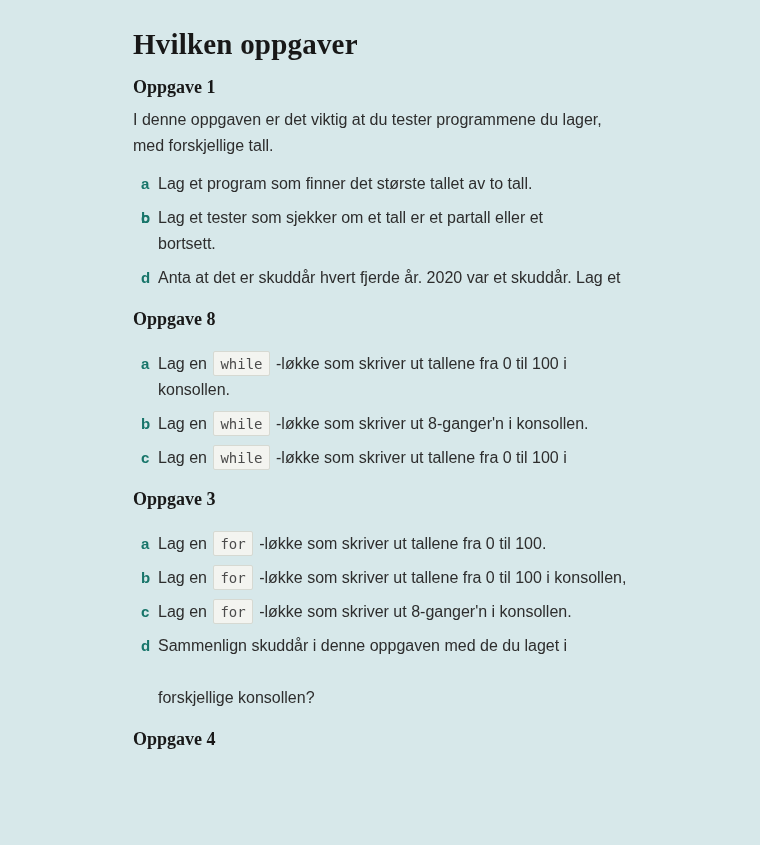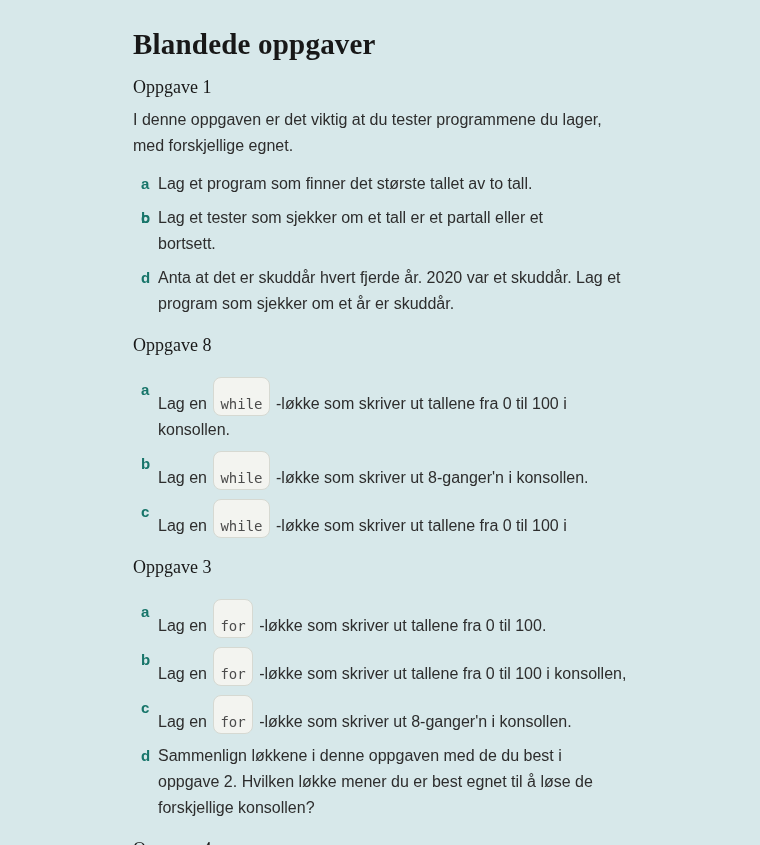--- a/index.html
+++ b/index.html
@@ -9,21 +9,21 @@
     font-family: "Liberation Sans", sans-serif;
   }
   .page { padding: 27px 0 0 133px; }
   h1 {
     font-family: "Liberation Serif", serif;
     font-weight: 700; font-size: 29px; line-height: 34px;
     color: #181818; margin: 0 0 14px 0; letter-spacing: 0.2px;
   }
   h2 {
     font-family: "Liberation Serif", serif;
-    font-weight: 400; font-size: 18px; line-height: 24px;
+    font-weight: 700; font-size: 18px; line-height: 24px;
     color: #181818; margin: 16px 0 8px 0;
   }
   .section:first-of-type h2 { margin-top: 0; }
   .intro {
     font-size: 16px; line-height: 26px; color: #2d2d2d;
     margin: 8px 0 12px 0;
   }
   ol.tasks { list-style: none; margin: 0 0 0 8px; padding: 0; }
   h2 + ol.tasks { margin-top: 20px; }
   ol.tasks li {
@@ -34,48 +34,48 @@
     position: absolute; left: 0; top: 0;
     font-weight: 700; font-size: 15px; line-height: 26px;
     color: #17756a;
   }
   .code {
     display: inline-block;
     font-family: "DejaVu Sans Mono", monospace;
     font-size: 14px; line-height: 18px; color: #4c4c4c;
     background: #f3f4f0;
     border: 1px solid #d6d9d2;
-    border-radius: 8px;
-    padding: 17px 6px 2px 6px;
+    border-radius: 2px;
+    padding: 3px 6px 2px 6px;
     margin: 0 2px;
     vertical-align: baseline;
   }
 </style>
 </head>
 <body>
 
 <main class="page">
 
-  <h1>Blandede oppgaver</h1>
+  <h1>Hvilken oppgaver</h1>
 
   <div class="section">
     <h2>Oppgave 1</h2>
-    <p class="intro"><span>I denne oppgaven er det viktig at du tester programmene du lager,</span><br><span>med forskjellige egnet.</span></p>
+    <p class="intro"><span>I denne oppgaven er det viktig at du tester programmene du lager,</span><br><span>med forskjellige tall.</span></p>
     <ol class="tasks">
       <li>
         <span class="marker">a</span><span>Lag et program som finner det største tallet av to tall.</span>
       </li>
       <li>
         <span class="marker">b</span>
       </li>
       <li>
         <span class="marker">c</span><span>Lag et tester som sjekker om et tall er et partall eller et</span><br><span>bortsett.</span>
       </li>
       <li>
-        <span class="marker">d</span><span>Anta at det er skuddår hvert fjerde år. 2020 var et skuddår. Lag et</span><br><span>program som sjekker om et år er skuddår.</span>
+        <span class="marker">d</span><span>Anta at det er skuddår hvert fjerde år. 2020 var et skuddår. Lag et</span><br>
       </li>
     </ol>
   </div>
 
   <div class="section">
     <h2>Oppgave 8</h2>
     <ol class="tasks">
       <li>
         <span class="marker">a</span><span>Lag en </span><span class="code">while</span><span> -løkke som skriver ut tallene fra 0 til 100 i</span><br><span>konsollen.</span>
       </li>
@@ -94,21 +94,21 @@
       <li>
         <span class="marker">a</span><span>Lag en </span><span class="code">for</span><span> -løkke som skriver ut tallene fra 0 til 100.</span>
       </li>
       <li>
         <span class="marker">b</span><span>Lag en </span><span class="code">for</span><span> -løkke som skriver ut tallene fra 0 til 100 i konsollen,</span><br>
       </li>
       <li>
         <span class="marker">c</span><span>Lag en </span><span class="code">for</span><span> -løkke som skriver ut 8-ganger'n i konsollen.</span>
       </li>
       <li>
-        <span class="marker">d</span><span>Sammenlign løkkene i denne oppgaven med de du best i</span><br><span>oppgave 2. Hvilken løkke mener du er best egnet til å løse de</span><br><span>forskjellige konsollen?</span>
+        <span class="marker">d</span><span>Sammenlign skuddår i denne oppgaven med de du laget i</span><br><br><span>forskjellige konsollen?</span>
       </li>
     </ol>
   </div>
 
   <div class="section">
     <h2>Oppgave 4</h2>
   </div>
 
 </main>
 

